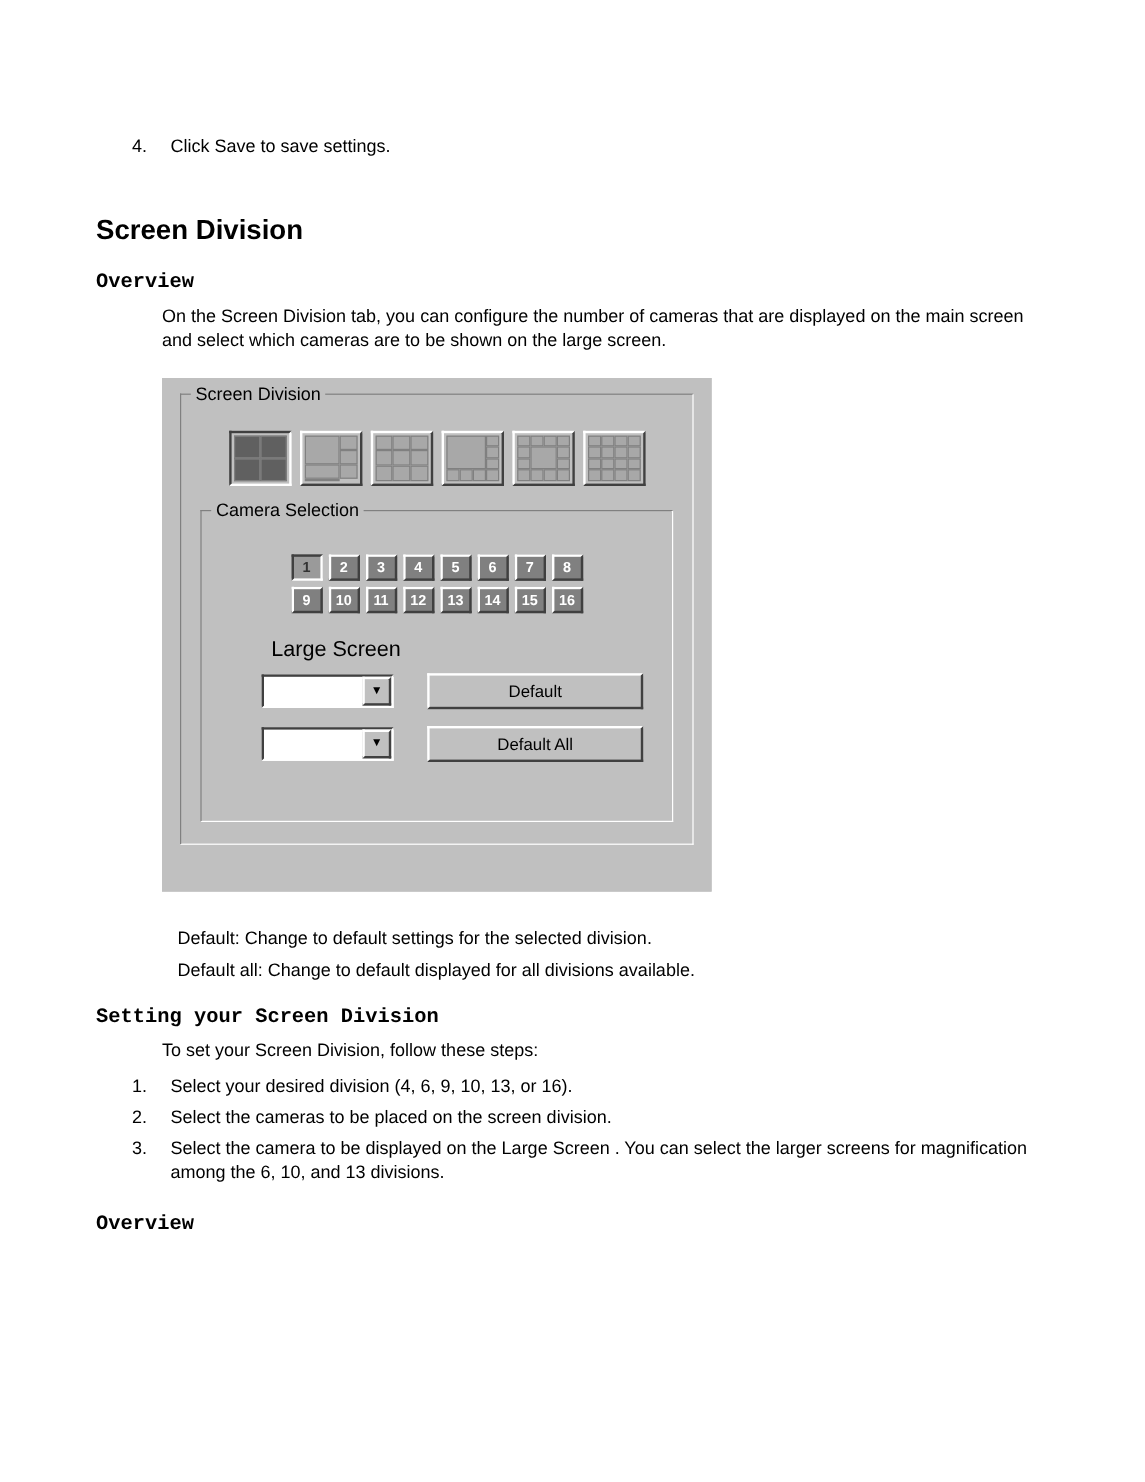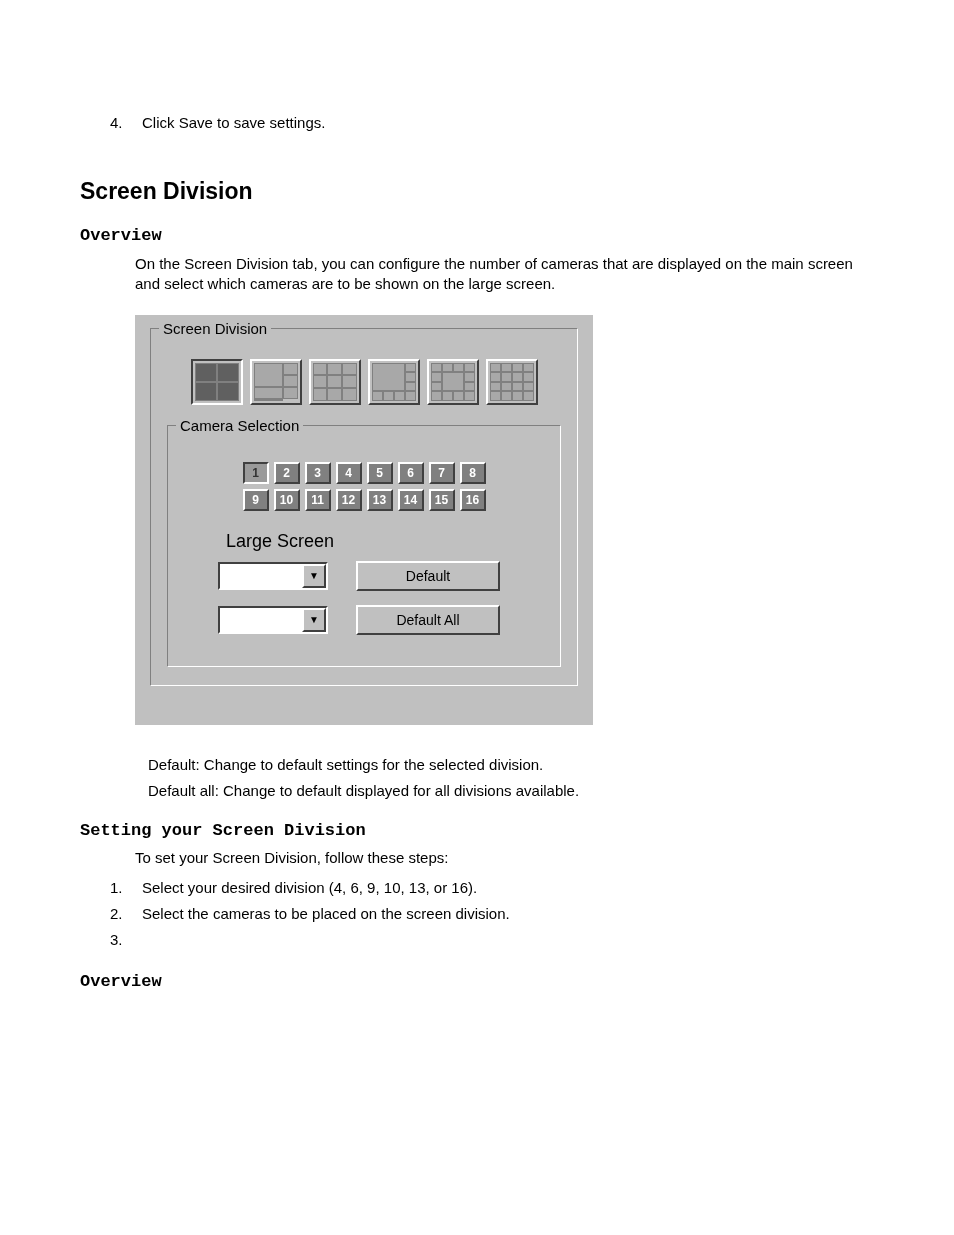--- a/index.html
+++ b/index.html
@@ -125,21 +125,21 @@
   .lay10 .big { grid-column: 1 / span 3; grid-row: 1 / span 3; }
   .lay13 { grid-template-columns: repeat(4,1fr); grid-template-rows: repeat(4,1fr); }
   .lay13 .big { grid-column: 2 / span 2; grid-row: 2 / span 2; }
   .lay16 { grid-template-columns: repeat(4,1fr); grid-template-rows: repeat(4,1fr); }
 
   .inner-group {
     border: 1px solid #808080;
     border-right-color: #fff;
     border-bottom-color: #fff;
     position: relative;
-    padding: 28px 14px 17px 14px;
+    padding: 28px 14px 35px 14px;
     margin: 0 6px;
   }
   .inner-group .legend {
     position: absolute;
     top: -10px;
     left: 8px;
     background: #c0c0c0;
     padding: 0 4px;
   }
   .cam-grid {
@@ -203,21 +203,21 @@
     border-left: 2px solid #fff;
     border-right: 2px solid #404040;
     border-bottom: 2px solid #404040;
     display: flex;
     align-items: center;
     justify-content: center;
     font-size: 10px;
     color: #000;
   }
   .win-button {
-    width: 144px;
+    width: 180px;
     height: 30px;
     box-sizing: border-box;
     border-top: 2px solid #fff;
     border-left: 2px solid #fff;
     border-right: 2px solid #404040;
     border-bottom: 2px solid #404040;
     background: #c0c0c0;
     text-align: center;
     line-height: 26px;
     font-size: 14px;
@@ -370,17 +370,18 @@
   <div class="ol-item">
     <span class="num">1.</span>
     <span class="txt">Select your desired division (4, 6, 9, 10, 13, or 16).</span>
   </div>
   <div class="ol-item">
     <span class="num">2.</span>
     <span class="txt">Select the cameras to be placed on the screen division.</span>
   </div>
   <div class="ol-item">
     <span class="num">3.</span>
+    <span class="txt">Select the camera to be displayed on the Large Screen . You can select the larger screens for magnification among the 6, 10, and 13 divisions.</span>
   </div>
 
   <h3 class="subhead">Overview</h3>
 
 </div>
 
 </body></html>

